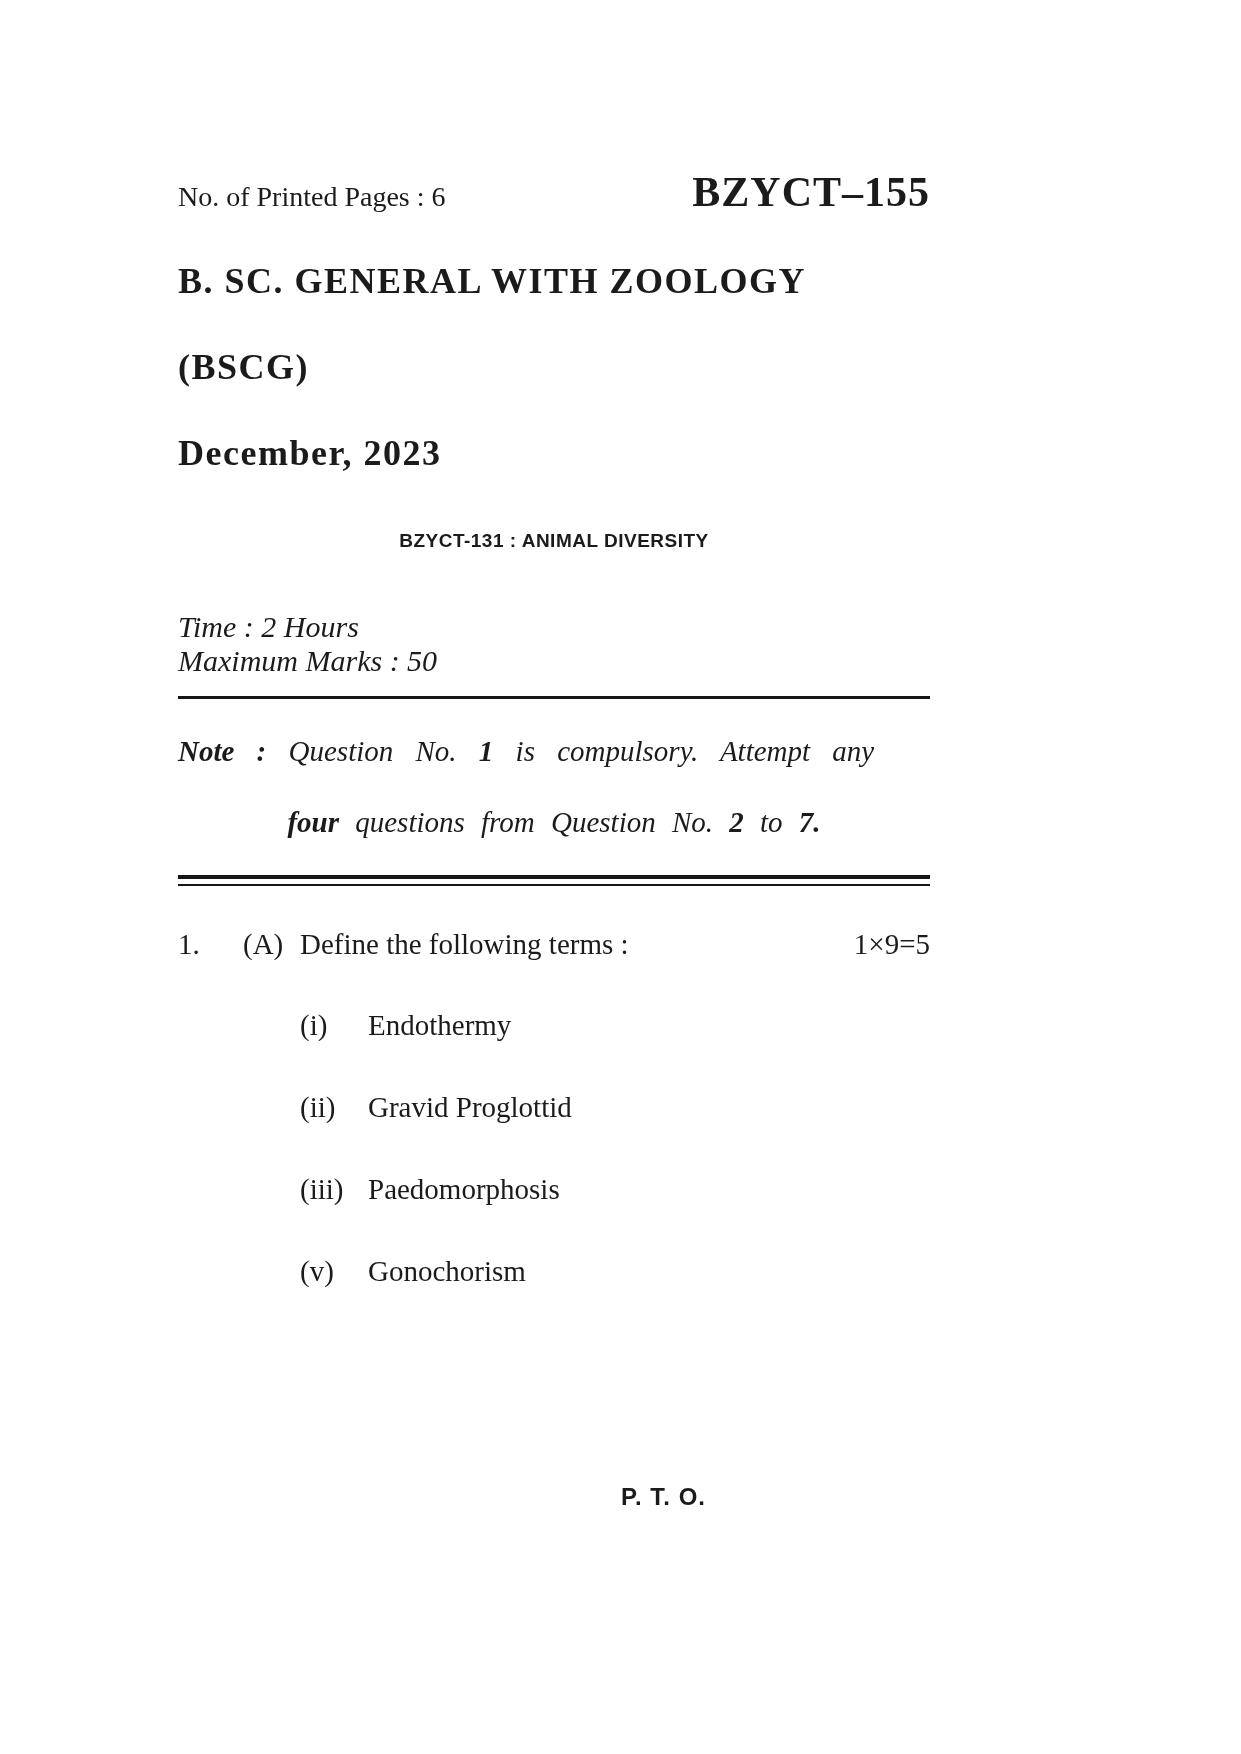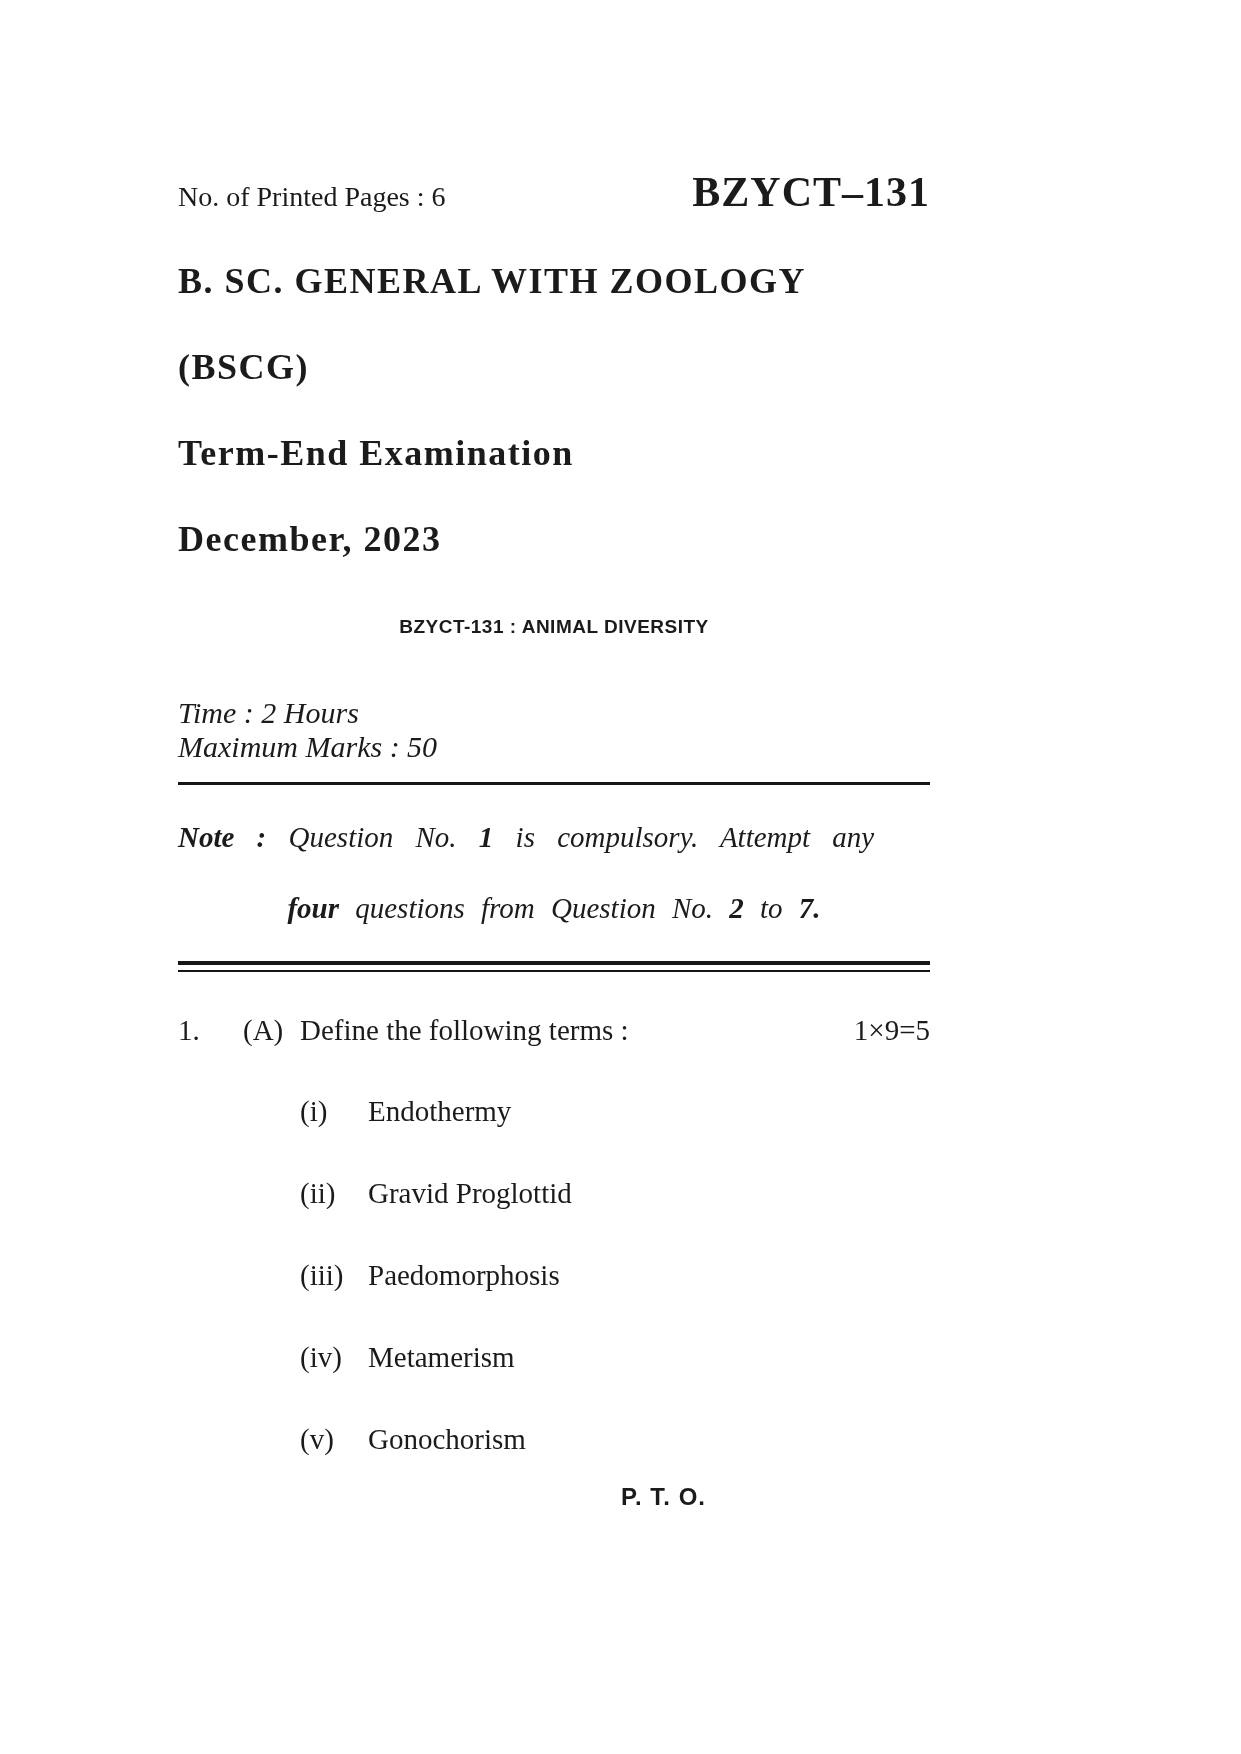--- a/index.html
+++ b/index.html
@@ -136,26 +136,25 @@
   }
 </style>
 </head>
 <body>
 
 <div class="page">
   <div class="content">
 
     <div class="header-row">
       <span class="printed-pages">No. of Printed Pages : 6</span>
-      <span class="paper-code">BZYCT–131</span>
+      <span class="paper-code">BZYCT–155</span>
     </div>
 
     <div class="center-heading">B. SC. GENERAL WITH ZOOLOGY</div>
     <div class="center-heading">(BSCG)</div>
-    <div class="center-heading">Term-End Examination</div>
     <div class="center-heading">December, 2023</div>
 
     <div class="subject-line">BZYCT-131 : ANIMAL DIVERSITY</div>
 
     <div class="time-row">
       <span>Time : 2 Hours</span>
       <span>Maximum Marks : 50</span>
     </div>
 
     <div class="rule"></div>
@@ -191,24 +190,20 @@
     </div>
     <div class="term-item">
       <span class="term-roman">(ii)</span>
       <span>Gravid Proglottid</span>
     </div>
     <div class="term-item">
       <span class="term-roman">(iii)</span>
       <span>Paedomorphosis</span>
     </div>
     <div class="term-item">
-      <span class="term-roman">(iv)</span>
-      <span>Metamerism</span>
-    </div>
-    <div class="term-item">
       <span class="term-roman">(v)</span>
       <span>Gonochorism</span>
     </div>
 
   </div>
 
   <div class="pto">P. T. O.</div>
 </div>
 
 </body></html>

